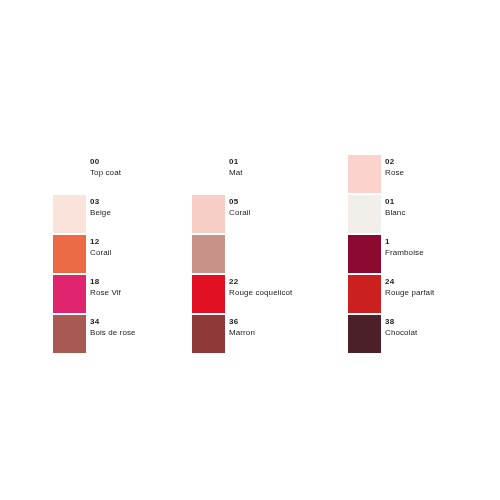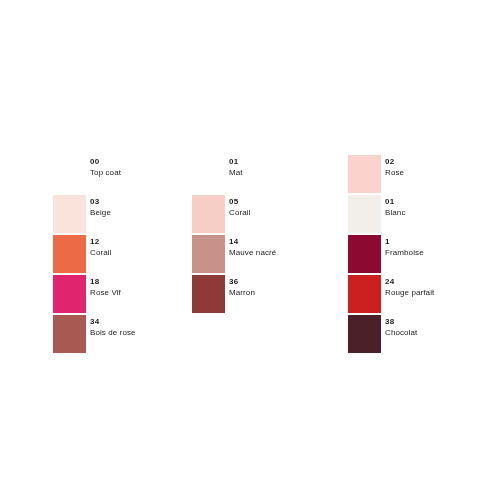--- a/index.html
+++ b/index.html
@@ -130,23 +130,26 @@
         </div>
         <div class="swatch-row">
           <div class="swatch-chip" style="background: rgb(246, 206, 197);"></div>
           <div class="swatch-text">
             <div class="swatch-code">05</div>
             <div class="swatch-name">Corail</div>
           </div>
         </div>
         <div class="swatch-row">
           <div class="swatch-chip" style="background: rgb(201, 146, 137);"></div>
+        </div>
+        <div class="swatch-row">
+          <div class="swatch-chip" style="background: rgb(224, 15, 34);"></div>
           <div class="swatch-text">
-            <div class="swatch-code">14</div>
-            <div class="swatch-name">Mauve nacré</div>
+            <div class="swatch-code">22</div>
+            <div class="swatch-name">Rouge coquelicot</div>
           </div>
         </div>
         <div class="swatch-row">
           <div class="swatch-chip" style="background: rgb(142, 58, 56);"></div>
           <div class="swatch-text">
             <div class="swatch-code">36</div>
             <div class="swatch-name">Marron</div>
           </div>
         </div>
       </div>

